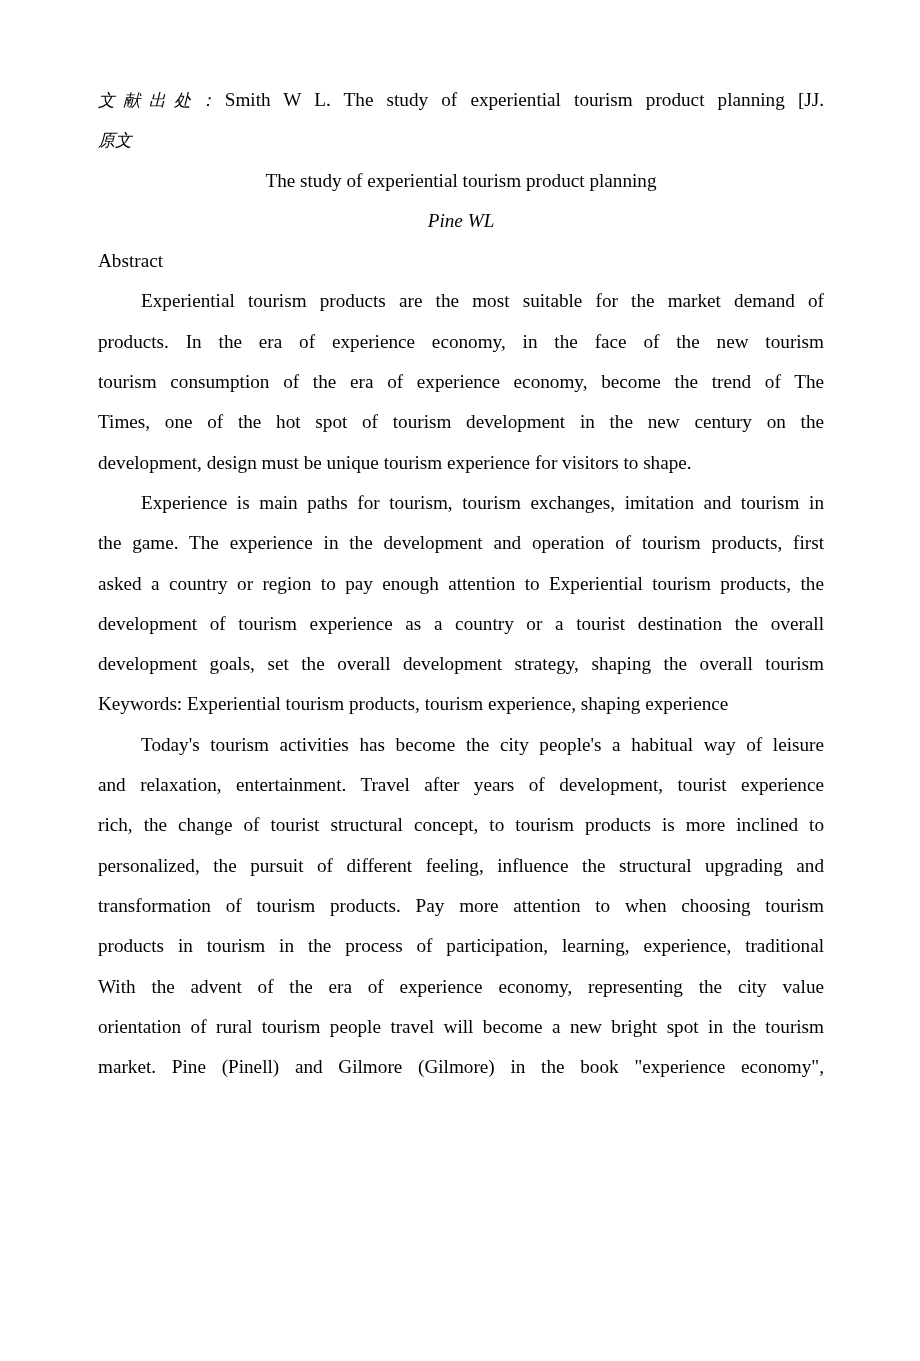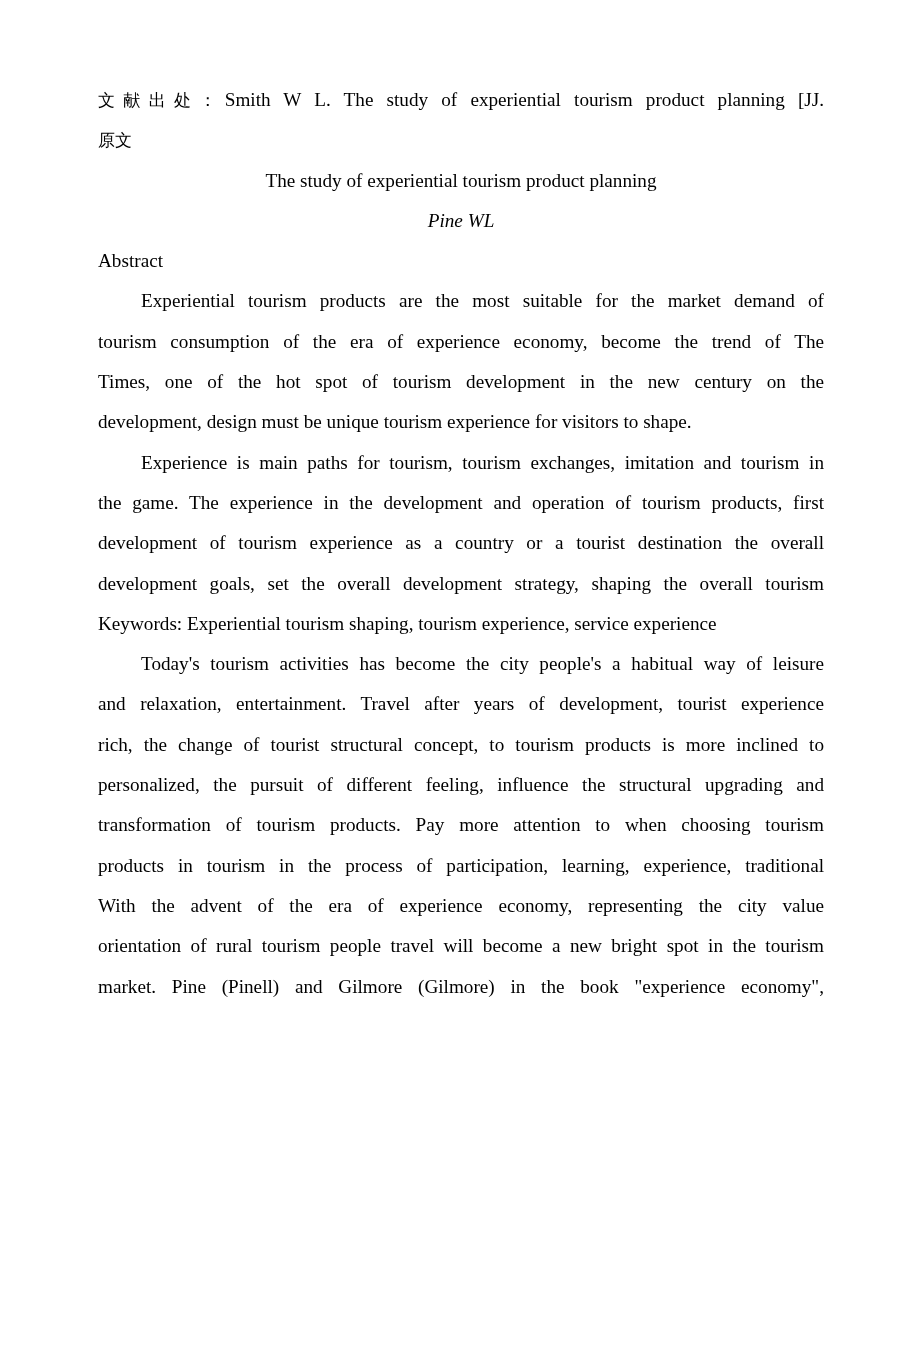--- a/index.html
+++ b/index.html
@@ -40,51 +40,54 @@
     .line.center {
       text-align: right;
       text-align-last: center;
     }
     .line.italic {
       font-style: italic;
     }
     .cjk {
       font-family: "DejaVu Sans", sans-serif;
       font-size: 17px;
+      font-style: italic;
     }
   </style>
 </head>
 <body>
 
 <div class="page">
 
   <div class="line"><span class="cjk">文献出处：</span><span>Smith W L. The study of experiential tourism product planning [JJ.</span></div>
 
   <div class="line last"><span class="cjk">原文</span></div>
 
   <div class="line center">The study of experiential tourism product planning</div>
   <div class="line center italic">Pine WL</div>
 
   <div class="line last">Abstract</div>
 
   <div>
     <div class="line indent">Experiential tourism products are the most suitable for the market demand of</div>
+    <div class="line">products. In the era of experience economy, in the face of the new tourism</div>
     <div class="line">tourism consumption of the era of experience economy, become the trend of The</div>
     <div class="line">Times, one of the hot spot of tourism development in the new century on the</div>
     <div class="line last">development, design must be unique tourism experience for visitors to shape.</div>
   </div>
 
   <div>
     <div class="line indent">Experience is main paths for tourism, tourism exchanges, imitation and tourism in</div>
     <div class="line">the game. The experience in the development and operation of tourism products, first</div>
+    <div class="line">asked a country or region to pay enough attention to Experiential tourism products, the</div>
     <div class="line">development of tourism experience as a country or a tourist destination the overall</div>
     <div class="line">development goals, set the overall development strategy, shaping the overall tourism</div>
   </div>
 
-  <div class="line last">Keywords: Experiential tourism shaping, tourism experience, service experience</div>
+  <div class="line last">Keywords: Experiential tourism products, tourism experience, shaping experience</div>
 
 
   <div>
     <div class="line indent">Today's tourism activities has become the city people's a habitual way of leisure</div>
     <div class="line">and relaxation, entertainment. Travel after years of development, tourist experience</div>
     <div class="line">rich, the change of tourist structural concept, to tourism products is more inclined to</div>
     <div class="line">personalized, the pursuit of different feeling, influence the structural upgrading and</div>
     <div class="line">transformation of tourism products. Pay more attention to when choosing tourism</div>
     <div class="line">products in tourism in the process of participation, learning, experience, traditional</div>
     <div class="line">With the advent of the era of experience economy, representing the city value</div>

